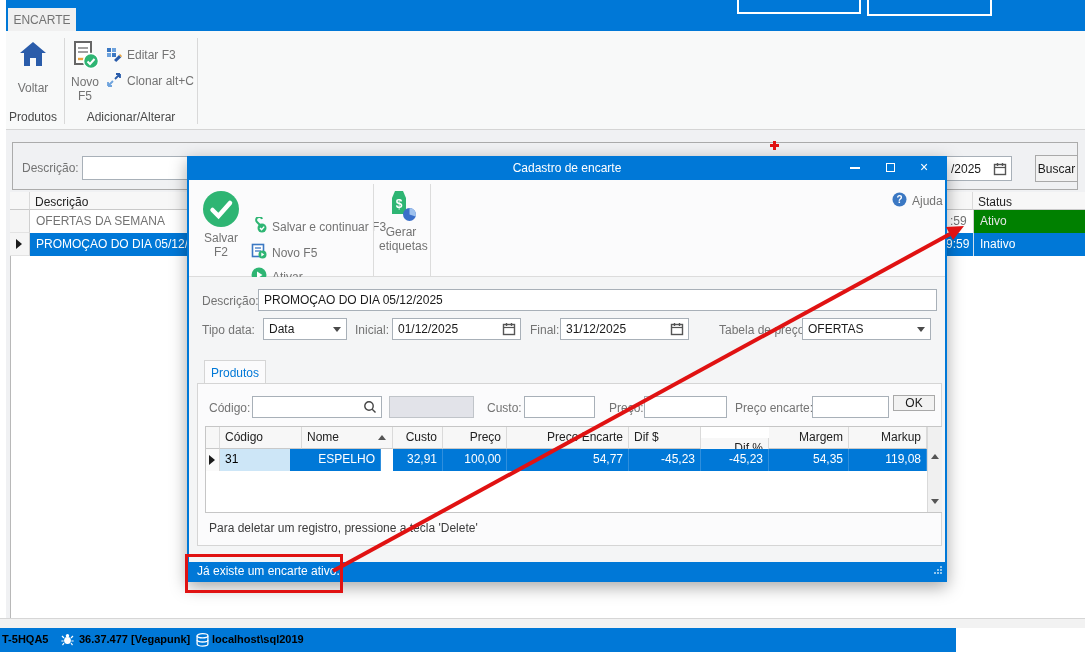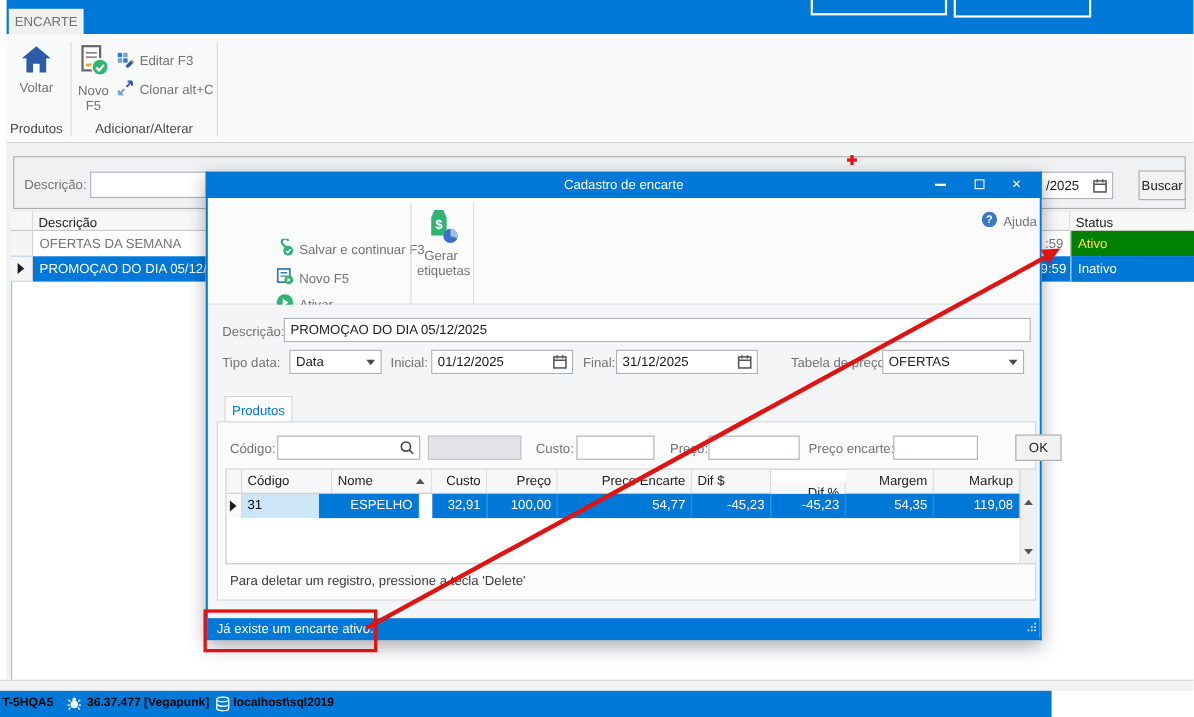--- a/index.html
+++ b/index.html
@@ -33,21 +33,21 @@
 </div>
 
 <div class="abs" style="left:6px;top:31px;width:1079px;height:99px;background:#f8f9f9;border-bottom:1px solid #d5d5d5;box-sizing:border-box;"></div>
 
 <div class="abs" style="left:10px;top:40px;width:46px;height:62px;text-align:center;">
   <span>
     <svg width="30" height="28" viewBox="0 0 30 28">
         <path d="M15 2 L28 13 H24 V26 H18 V18 H12 V26 H6 V13 H2 Z" fill="#2a5caa"></path>
       </svg>
   </span>
-  <div class="lbl" style="margin-top:2px;">Voltar</div>
+  <div class="lbl" style="margin-top:10px;">Voltar</div>
 </div>
 <div class="abs grouplbl" style="left:2px;top:110px;width:62px;">Produtos</div>
 <div class="abs" style="left:64px;top:38px;width:1px;height:86px;background:#d9d9d9;"></div>
 
 <div class="abs" style="left:68px;top:40px;width:34px;height:70px;text-align:center;">
   <span>
     <svg width="28" height="30" viewBox="0 0 28 30">
       <rect x="4" y="2" width="16" height="22" fill="#fff" stroke="#666" stroke-width="2"></rect>
       <line x1="7" y1="8" x2="17" y2="8" stroke="#888" stroke-width="1.6"></line>
       <line x1="7" y1="12" x2="17" y2="12" stroke="#888" stroke-width="1.6"></line>
@@ -113,21 +113,21 @@
 </div>
 <div class="abs hcell" style="left:973px;top:192px;width:112px;height:18px;border-right:none;">
   <span>Status</span>
 </div>
 
 <div class="abs" style="left:10px;top:210px;width:1075px;height:23px;">
   <div class="abs" style="left:0;top:0;width:20px;height:23px;background:#f5f5f5;border-right:1px solid #cfcfcf;border-bottom:1px solid #e3e3e3;box-sizing:border-box;"></div>
   <span class="abs lbl" style="left:26px;top:4px;">OFERTAS DA SEMANA</span>
   <span class="abs lbl" style="left:940px;top:4px;">:59</span>
   <div class="abs" style="left:963px;top:0;width:122px;height:23px;background:#008000;border-left:1px solid #cfcfcf;box-sizing:border-box;">
-    <span style="color:#fde047;font-size:12px;position:absolute;left:6px;top:4px;">Ativo</span>
+    <span style="color:#e5e5e5;font-size:12px;position:absolute;left:6px;top:4px;">Ativo</span>
   </div>
 </div>
 
 <div class="abs" style="left:10px;top:233px;width:1075px;height:23px;background:#0078d7;">
   <div class="abs" style="left:0;top:0;width:20px;height:23px;background:#f5f5f5;border-right:1px solid #cfcfcf;border-bottom:1px solid #e3e3e3;box-sizing:border-box;">
     <span class="tri-right abs" style="left:6px;top:6px;"></span>
   </div>
   <span class="abs" style="left:26px;top:4px;color:#fff;font-size:12px;white-space:nowrap;">PROMOÇAO DO DIA 05/12/2</span>
   <span class="abs" style="left:936px;top:4px;color:#fff;font-size:12px;">9:59</span>
   <div class="abs" style="left:963px;top:0;width:122px;height:23px;background:#0078d7;border-left:1px solid #cfe0ef;box-sizing:border-box;">
@@ -165,20 +165,30 @@
 <div class="abs" style="left:187px;top:156px;width:760px;height:426px;background:#f4f5f6;border:2px solid #0078d7;border-top:none;box-sizing:border-box;box-shadow:0 5px 16px rgba(0,0,0,.35);z-index:20;">
 
   <div class="abs" style="left:-2px;top:0;width:760px;height:24px;background:#0078d7;">
     <div style="width:100%;text-align:center;color:#fff;font-size:12px;line-height:24px;">Cadastro de encarte</div>
     <span class="abs" style="left:663px;top:11px;width:10px;height:2px;background:#fff;"></span>
     <span class="abs" style="left:699px;top:7px;width:9px;height:9px;border:1.5px solid #fff;box-sizing:border-box;"></span>
     <span class="abs" style="left:733px;top:3px;color:#fff;font-size:14px;line-height:16px;">×</span>
   </div>
 
   <div class="abs" style="left:0;top:24px;width:756px;height:97px;background:#fbfbfc;border-bottom:1px solid #dcdcdc;box-sizing:border-box;">
+    <div class="abs" style="left:8px;top:10px;width:48px;height:80px;text-align:center;">
+      <span>
+        <svg width="38" height="38" viewBox="0 0 38 38">
+          <circle cx="19" cy="19" r="18" fill="#2eb573"></circle>
+          <path d="M10.5 20 l6 6 l11.5 -13" stroke="#fff" stroke-width="4.5" fill="none" stroke-linecap="round"></path>
+        </svg>
+      </span>
+      <div class="lbl">Salvar</div>
+      <div class="lbl">F2</div>
+    </div>
     <div class="abs smallbtn" style="left:62px;top:37px;">
       <span>
         <svg width="16" height="16" viewBox="0 0 16 16">
           <path d="M11 2 a3 3 0 1 0 -5 3 l4 4" stroke="#2eb573" stroke-width="2" fill="none"></path>
           <circle cx="11" cy="11" r="4.5" fill="#2eb573"></circle>
             <path d="M9 11 l1.6 1.6 l2.6 -3" stroke="#fff" stroke-width="1.4" fill="none"></path>
         </svg>
       </span>
       <span class="lbl">Salvar e continuar F3</span>
     </div>
@@ -288,21 +298,21 @@
           </svg>
       </span>
     </div>
     <div class="abs" style="left:200px;top:119px;width:85px;height:22px;background:#e2e3e9;border:1px solid #c0c4c9;box-sizing:border-box;"></div>
     <span class="abs lbl" style="left:298px;top:124px;">Custo:</span>
     <div class="abs input" style="left:335px;top:119px;width:71px;height:22px;"></div>
     <span class="abs lbl" style="left:420px;top:124px;">Preço:</span>
     <div class="abs input" style="left:455px;top:119px;width:83px;height:22px;"></div>
     <span class="abs lbl" style="left:546px;top:124px;">Preço encarte:</span>
     <div class="abs input" style="left:623px;top:119px;width:77px;height:22px;"></div>
-    <div class="abs btn" style="left:734px;top:118px;width:42px;height:24px;">
+    <div class="abs btn" style="left:704px;top:118px;width:42px;height:16px;">
       <span>OK</span>
     </div>
 
     <div class="abs" style="left:16px;top:149px;width:737px;height:87px;background:#fff;border:1px solid #c6c6c6;box-sizing:border-box;">
 
       <div class="abs hcell" style="left:0;top:0;width:14px;height:22px;"></div>
       <div class="abs hcell" style="left:14px;top:0;width:82px;height:22px;"><span>Código</span></div>
       <div class="abs hcell" style="left:96px;top:0;width:91px;height:22px;">
         <span>Nome</span>
         <span class="tri-up-sm abs" style="right:6px;top:8px;"></span>

